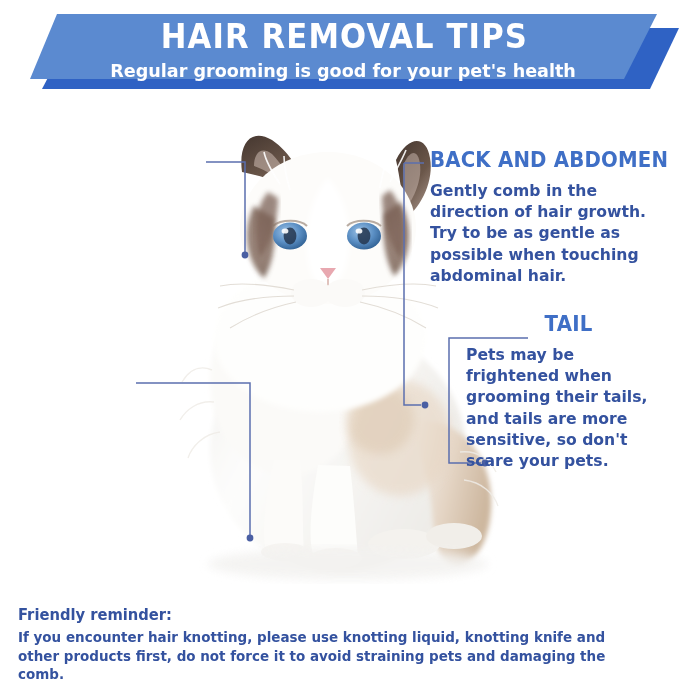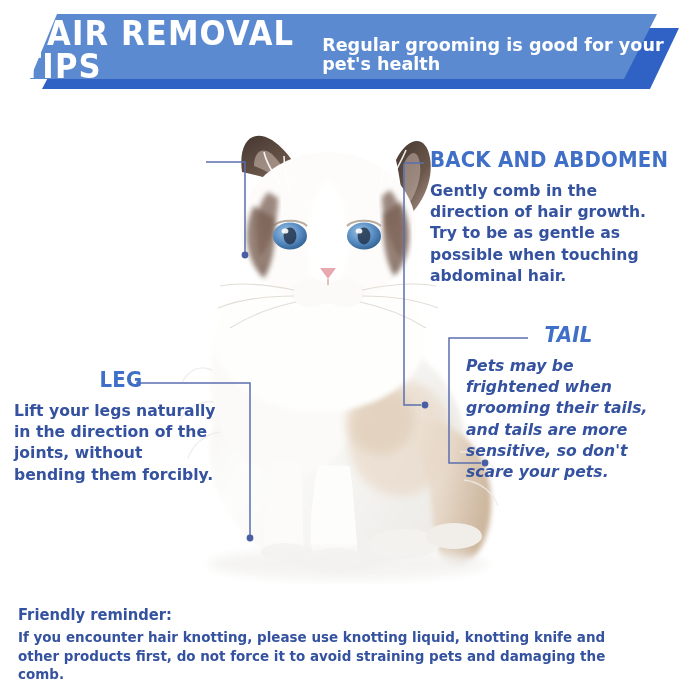--- a/index.html
+++ b/index.html
@@ -7,21 +7,21 @@
     width:679px;height:679px;overflow:hidden;background:#ffffff;
     font-family:"Liberation Sans", sans-serif;
     -webkit-font-smoothing:antialiased;
   }
   #page{position:relative;width:679px;height:679px;background:#fff;overflow:hidden;}
 
   
   .banner{position:absolute;left:0;top:0;width:679px;height:100px;}
   .banner svg{position:absolute;left:0;top:0;}
   .banner-text{position:absolute;left:0;top:0;width:679px;height:100px;
-    display:flex;flex-direction:row;align-items:center;justify-content:center;}
+    display:flex;flex-direction:column;align-items:center;justify-content:center;}
   .banner-title{
     font-size:33px;font-weight:bold;color:#ffffff;letter-spacing:1.2px;
     line-height:1;margin:0 0 0 10px;padding:0;
     text-transform:uppercase;font-family:"DejaVu Sans", sans-serif;
     transform:scaleX(.93);
   }
   .banner-sub{
     font-size:18.5px;font-weight:bold;color:#ffffff;
     line-height:1;margin:9px 0 0 8px;padding:0;
     font-family:"DejaVu Sans", sans-serif;transform:scaleX(.95);
@@ -41,21 +41,21 @@
   }
   .c-head.center{transform-origin:center center;text-align:center;}
   .c-body{
     font-size:16.3px;font-weight:bold;color:#34529f;line-height:1.3;
     margin:0;font-family:"DejaVu Sans", sans-serif;
     transform:scaleX(.96);transform-origin:left top;
   }
 
   #co-neck{left:18px;top:150px;width:215px;}
   #co-back{left:415px;top:150px;width:240px;margin-left:15px;}
-  #co-tail{left:466px;top:325px;width:205px;font-style:italic;}
+  #co-tail{left:466px;top:314px;width:205px;}
   #co-leg{left:14px;top:370px;width:214px;}
 
   
   .connectors{position:absolute;left:0;top:0;width:679px;height:679px;
     pointer-events:none;}
 
   
   .footer{position:absolute;left:18px;top:607px;width:645px;}
   .f-title{
     font-size:15.5px;font-weight:bold;color:#34529f;line-height:1.15;
@@ -223,23 +223,19 @@
   <div class="callout" id="co-back">
     <div class="c-head">BACK AND ABDOMEN</div>
     <div class="c-body">Gently comb in the direction of hair growth. Try to be as gentle as possible when touching abdominal hair.</div>
   </div>
 
   <div class="callout" id="co-tail">
     <div class="c-head center">TAIL</div>
     <div class="c-body">Pets may be frightened when grooming their tails, and tails are more sensitive, so don't scare your pets.</div>
   </div>
 
-  <div class="callout" id="co-leg">
-    <div class="c-head center">LEG</div>
-    <div class="c-body">Lift your legs naturally in the direction of the joints, without bending them forcibly.</div>
-  </div>
 
   <div class="footer">
     <div class="f-title">Friendly reminder:</div>
     <div class="f-body">If you encounter hair knotting, please use knotting liquid, knotting knife and other products first, do not force it to avoid straining pets and damaging the comb.</div>
   </div>
 
 </div>
 
 </body></html>

